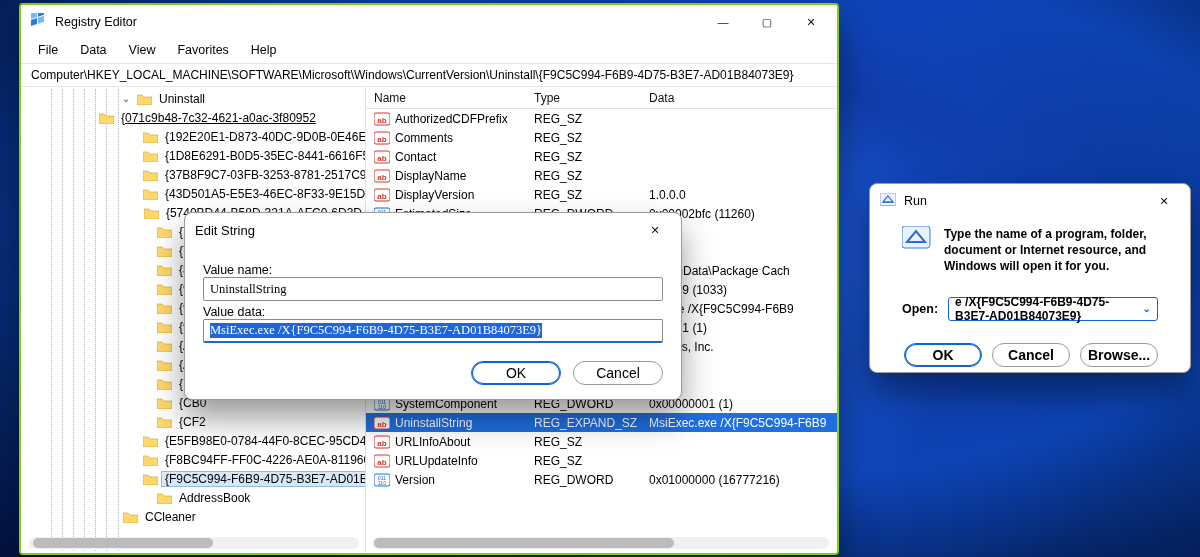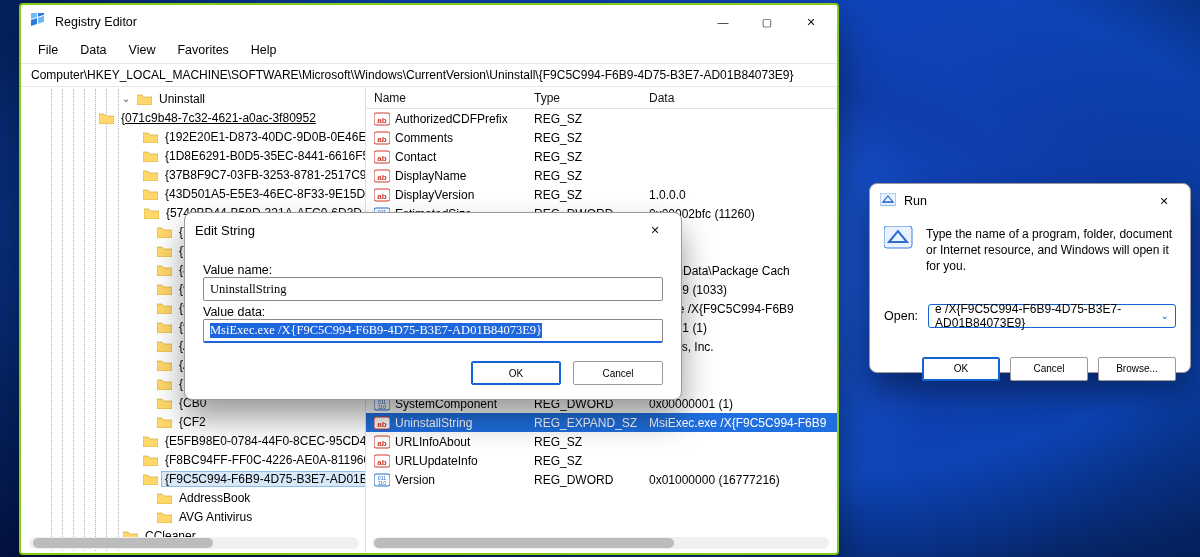--- a/index.html
+++ b/index.html
@@ -123,28 +123,28 @@
   .textbox{
     width:100%; height:24px; border:1px solid #8a8a8a;
     background:#fff; padding:2px 6px; font:12.5px "Segoe UI";
     border-radius:2px;
   }
   .textbox.sel{ background:#fff;}
   .textbox .seltext{ background:#1d66dd; color:#fff;}
   .buttonrow{ display:flex; gap:12px; justify-content:flex-end; margin-top:18px;}
   .btn{
     min-width:90px; height:24px; border:1px solid #9a9a9a; background:#fff;
-    border-radius:2px; display:flex; align-items:center; justify-content:center;
-    font-size:10px;
+    border-radius:12px; display:flex; align-items:center; justify-content:center;
+    font-size:14px;
   }
   .btn.default{ border-color:#1264d4; box-shadow:0 0 0 1px #1264d4 inset;}
 
   
   #run{ left:869px; top:183px; width:322px; height:190px;}
-  #run .body{ padding:8px 14px 14px; display:flex; flex-direction:column; gap:29px;}
+  #run .body{ padding:8px 32px 14px; display:flex; flex-direction:column; gap:22px;font-weight:bold;}
   #run .desc{ display:flex; gap:12px; align-items:flex-start;}
   #run .desc .txt{ font-size:12px; line-height:1.35;}
   #run .openrow{ display:flex; align-items:center; gap:10px;}
   #run .combo{
     flex:1; height:24px; border:1px solid #1264d4; border-radius:3px;
     display:flex; align-items:center; padding:0 20px 0 6px; position:relative;
     font-size:12px;
   }
   #run .combo .caret{ position:absolute; right:6px; color:#1264d4; font-size:10px;}
   #run .btns{ display:flex; gap:10px; justify-content:flex-end;}
@@ -411,29 +411,20 @@
           </div>
           <div class="tree-row" style="padding-left: 118px;">
             <span class="chev"></span>
             <span class="fold">
               <svg width="15" height="13">
                 <use href="#folder-y"></use>
               </svg>
             </span>
             <span class="lbl">AddressBook</span>
           </div>
-          <div class="tree-row" style="padding-left: 118px;">
-            <span class="chev"></span>
-            <span class="fold">
-              <svg width="15" height="13">
-                <use href="#folder-y"></use>
-              </svg>
-            </span>
-            <span class="lbl">AVG Antivirus</span>
-          </div>
           <div class="tree-row" style="padding-left: 84px;">
             <span class="chev"></span>
             <span class="fold">
               <svg width="15" height="13">
                 <use href="#folder-y"></use>
               </svg>
             </span>
             <span class="lbl">CCleaner</span>
           </div>
         </div>

